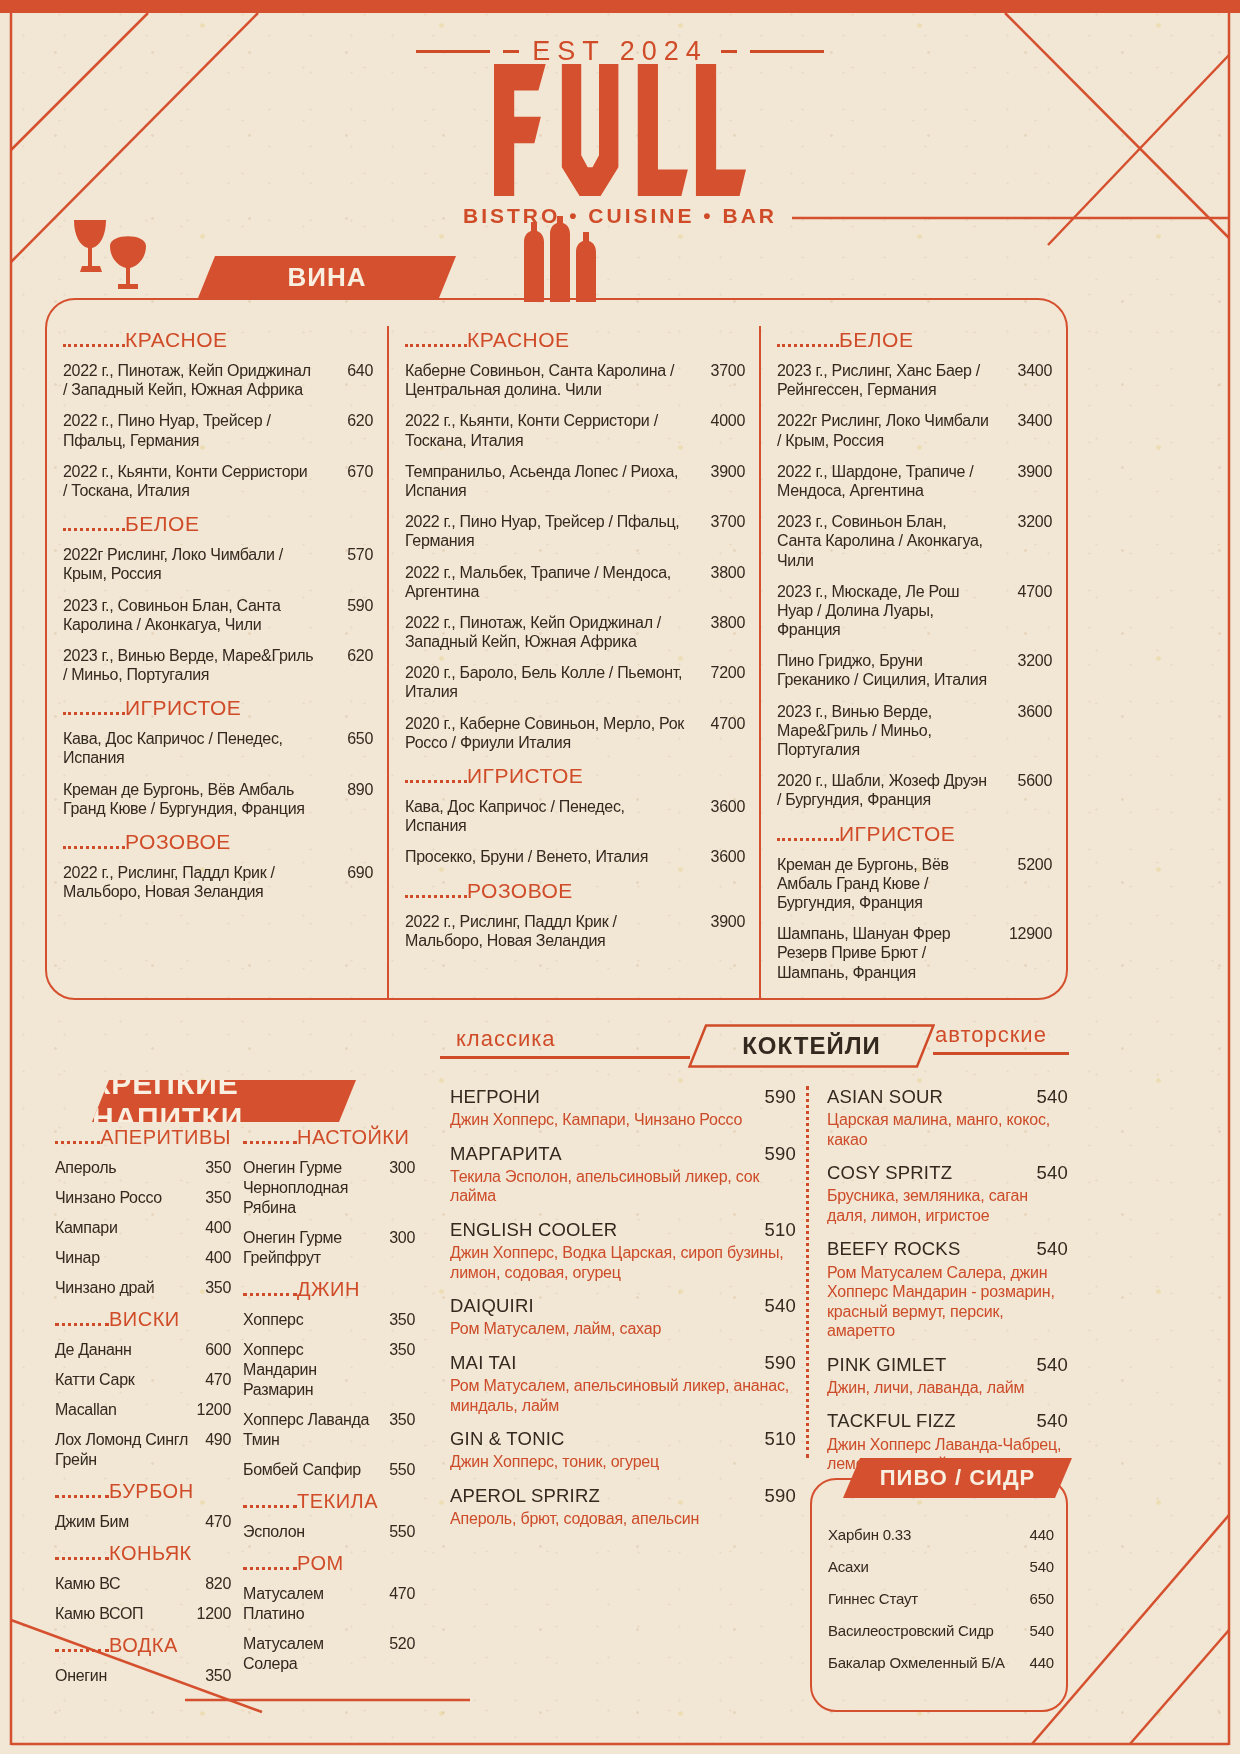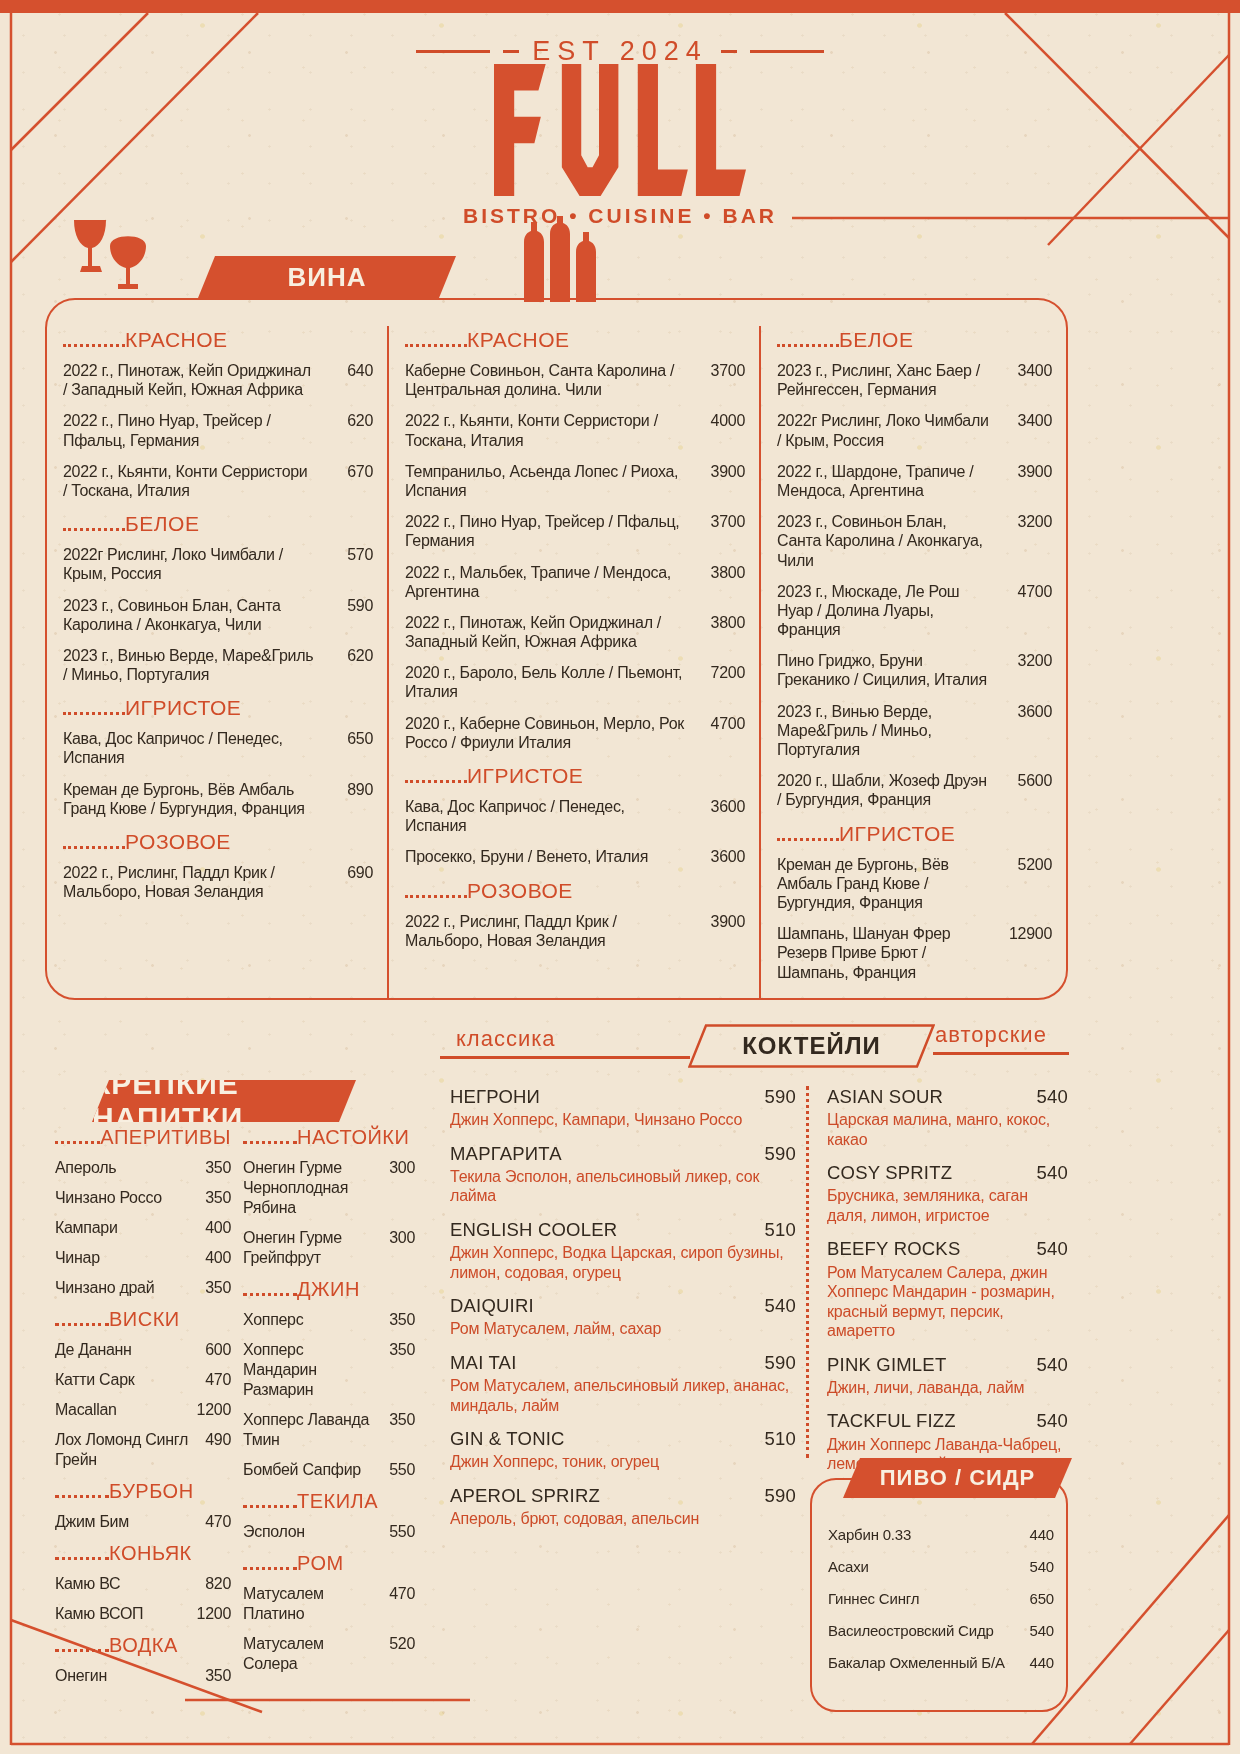--- a/index.html
+++ b/index.html
@@ -705,21 +705,21 @@
           <span class="bname">Харбин 0.33</span>
           <span class="bprice">440</span>
         </div>
 
         <div class="brow">
           <span class="bname">Асахи</span>
           <span class="bprice">540</span>
         </div>
 
         <div class="brow">
-          <span class="bname">Гиннес Сингл</span>
+          <span class="bname">Гиннес Стаут</span>
           <span class="bprice">650</span>
         </div>
 
         <div class="brow">
           <span class="bname">Василеостровский Сидр</span>
           <span class="bprice">540</span>
         </div>
 
         <div class="brow">
           <span class="bname">Бакалар Охмеленный Б/А</span>

